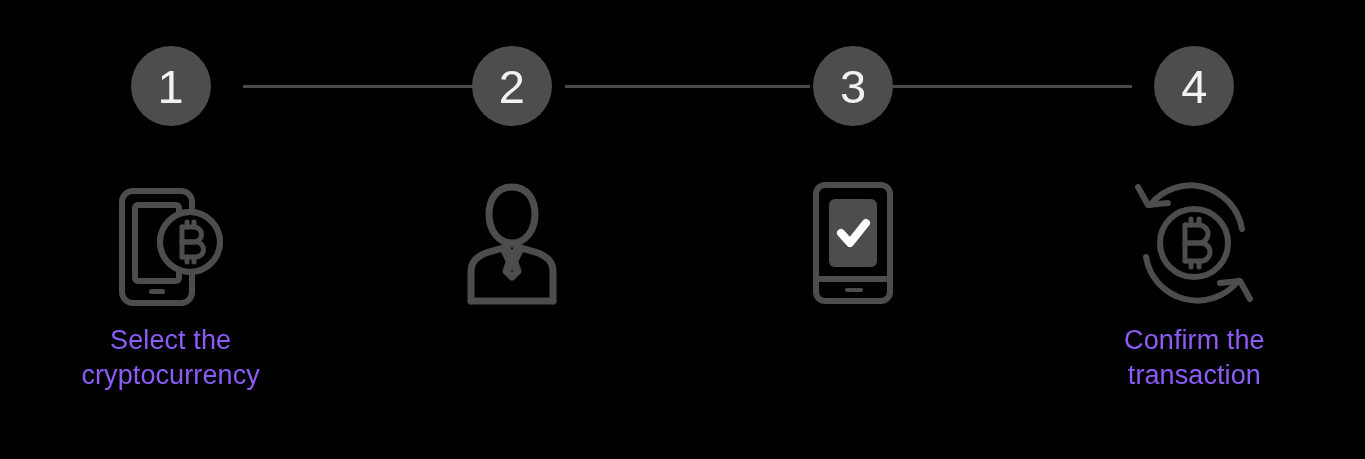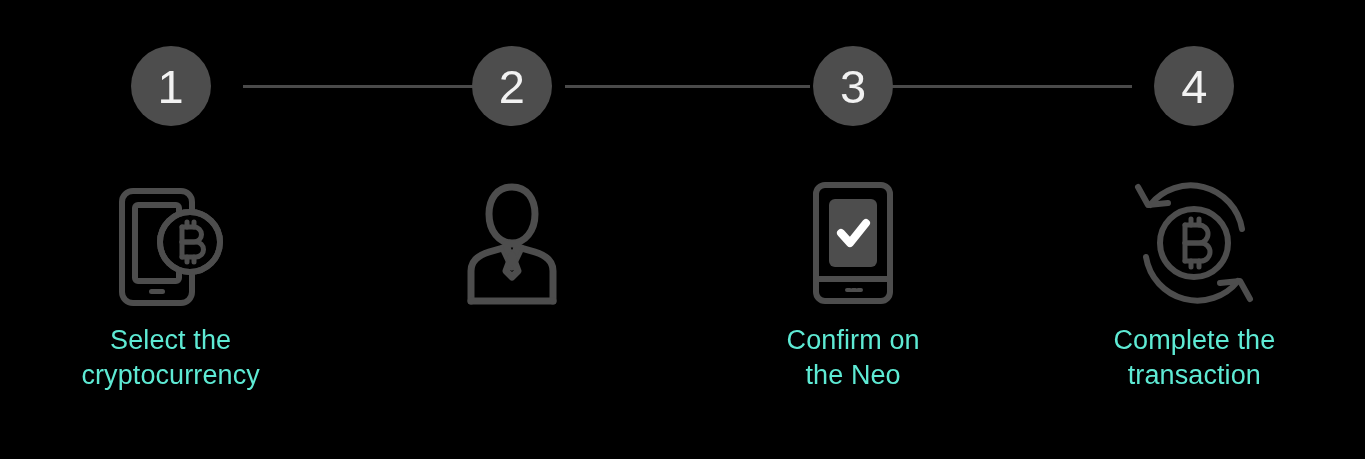--- a/index.html
+++ b/index.html
@@ -68,21 +68,21 @@
     align-items: center;
     justify-content: center;
   }
   .icon-wrap svg {
     display: block;
   }
 
   .caption {
     margin-top: 16px;
     text-align: center;
-    color: #5eead4;
+    color: #8b5cf6;
     font-size: 27px;
     line-height: 1.28;
     letter-spacing: 0.1px;
     white-space: pre-line;
   }
 </style>
 </head>
 <body>
 
 <div id="stepper">
@@ -150,22 +150,20 @@
 
           <path d="M13 100 L87 100"></path>
 
           <rect x="26" y="20" width="48" height="68" rx="6" ry="6" fill="#4d4d4d" stroke="none"></rect>
 
           <path d="M38 54 L47 64 L63 44" stroke="#ffffff" stroke-width="8" stroke-linecap="round" stroke-linejoin="round"></path>
 
           <path d="M44 111 h3 m2.5 0 h3 m2.5 0 h3" stroke="#4d4d4d" stroke-width="4" stroke-linecap="round"></path>
         </svg>
       </div>
-      <div class="caption">Confirm on
-the Neo</div>
     </div>
 
     <div class="step">
       <div class="badge">4</div>
       <div class="icon-wrap">
         <svg width="124" height="128" viewBox="0 0 124 128" fill="none" stroke="#4d4d4d" stroke-width="6" stroke-linecap="round" stroke-linejoin="round">
 
           <path d="M110 50 A 52 52 0 0 0 18 26" fill="none"></path>
           <path d="M6 8 L16 26 L36 24" fill="none"></path>
 
@@ -178,18 +176,18 @@
             <path d="M53 46 L53 82"></path>
             <path d="M53 46 L67 46 a9 9 0 0 1 0 18 L53 64" fill="none"></path>
             <path d="M53 64 L69 64 a9 9 0 0 1 0 18 L53 82" fill="none"></path>
             <path d="M59 40 L59 46"></path>
             <path d="M67 40 L67 46"></path>
             <path d="M59 82 L59 88"></path>
             <path d="M67 82 L67 88"></path>
           </g>
         </svg>
       </div>
-      <div class="caption">Complete the
+      <div class="caption">Confirm the
 transaction</div>
     </div>
 
   </div>
 </div>
 
 </body></html>

